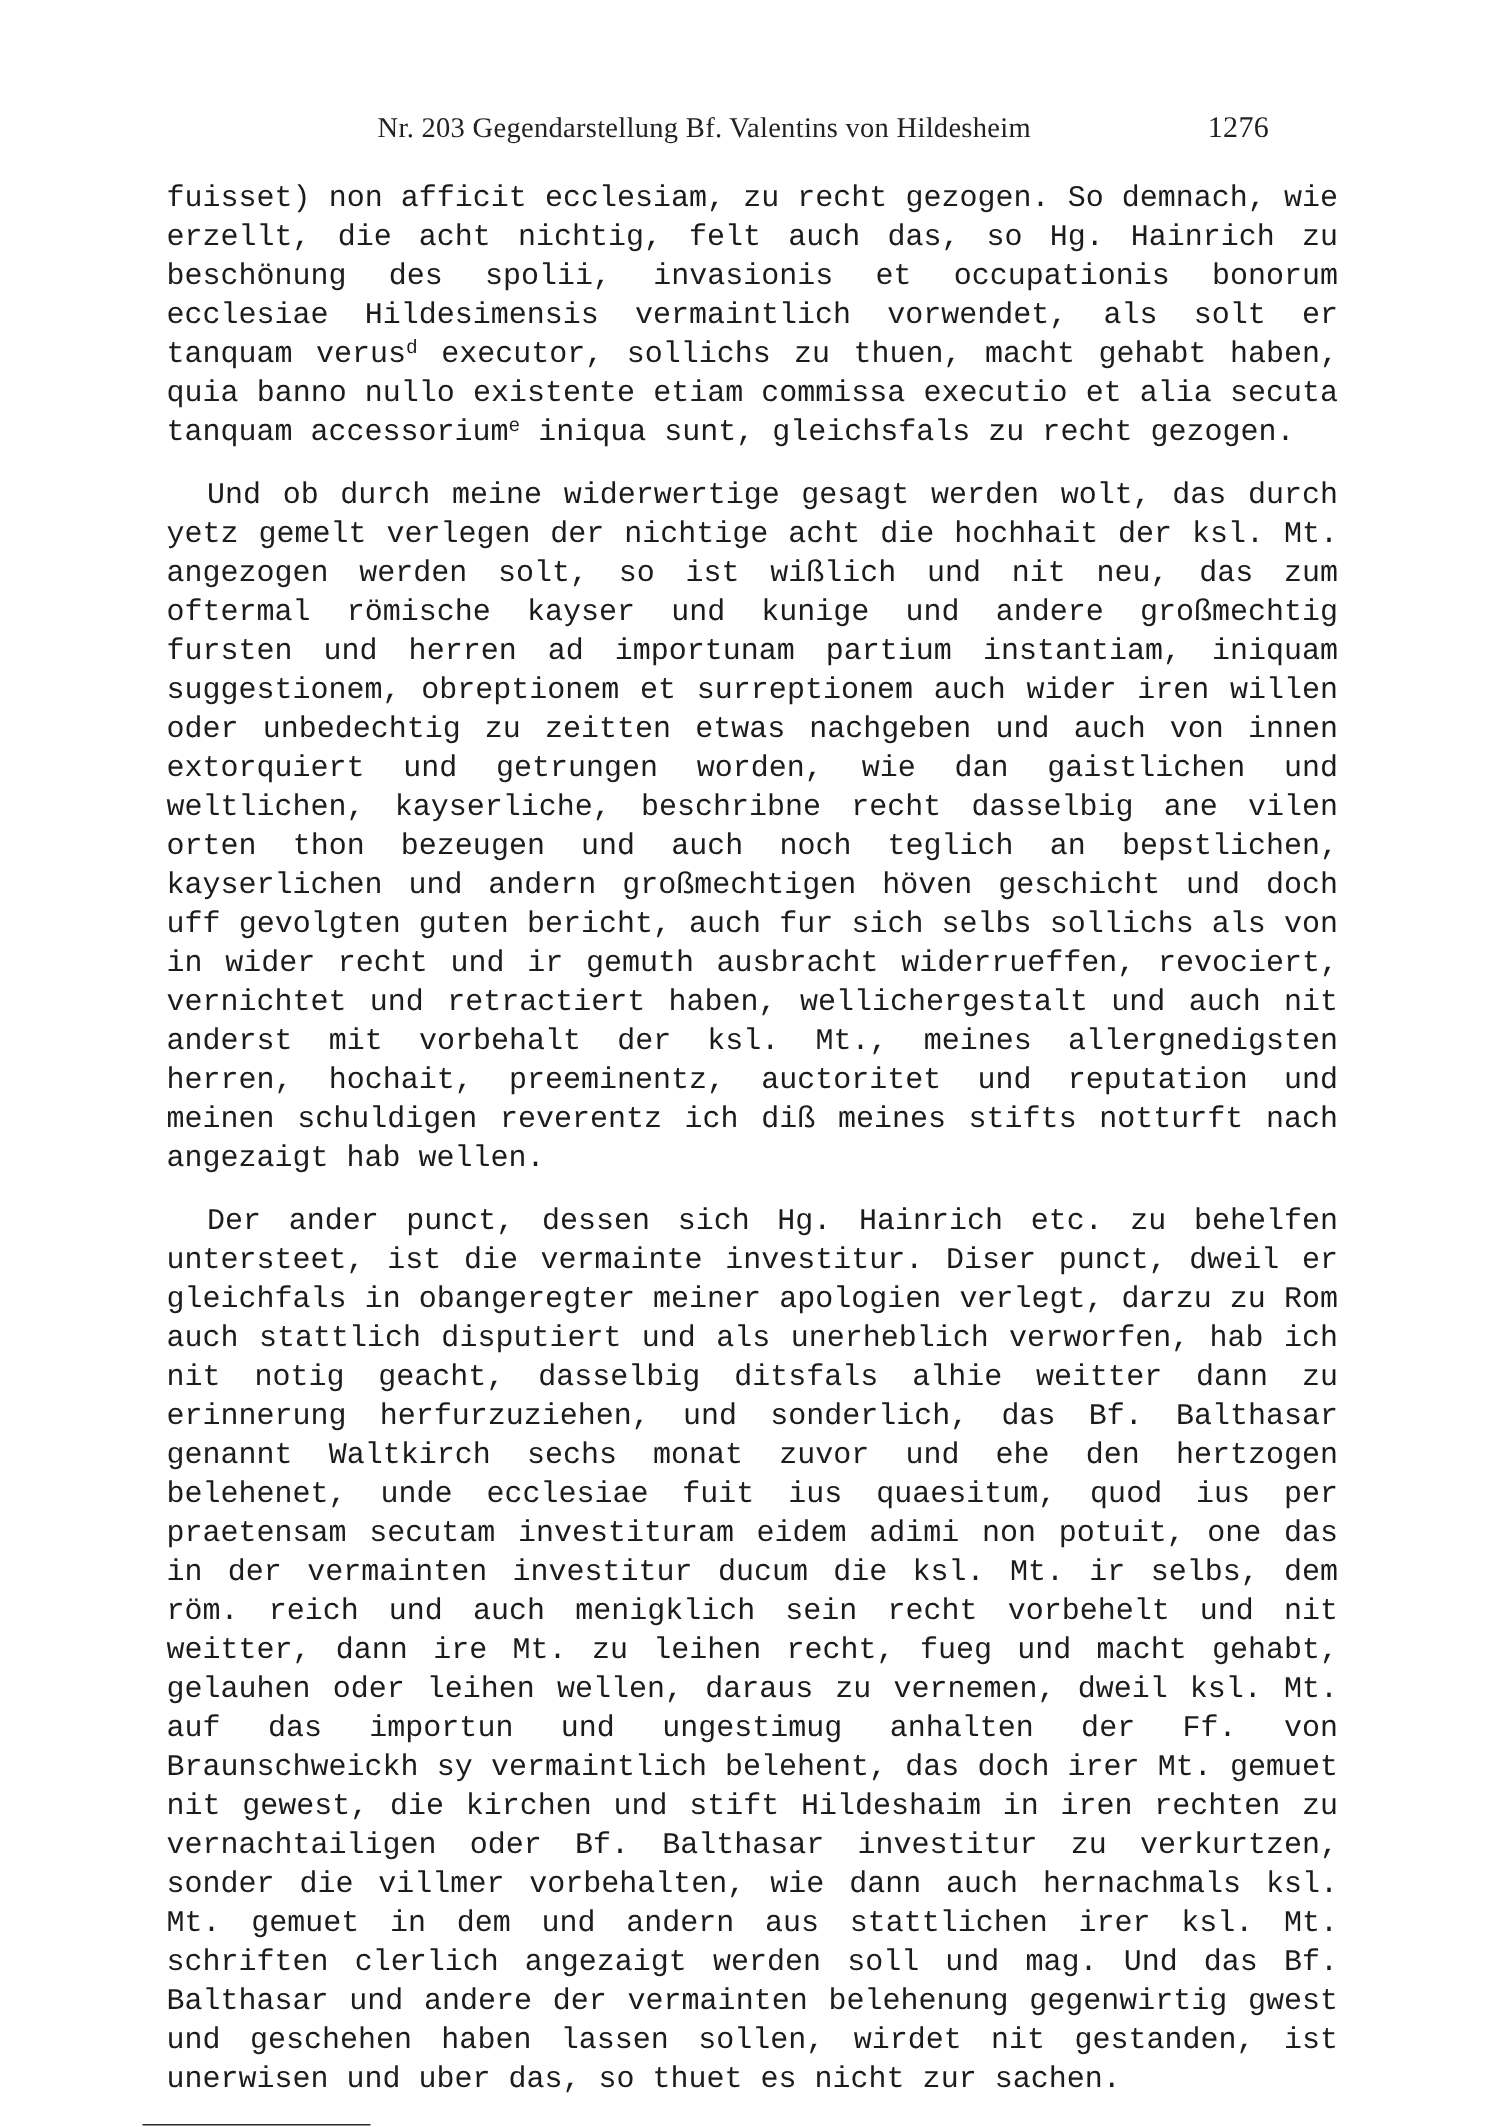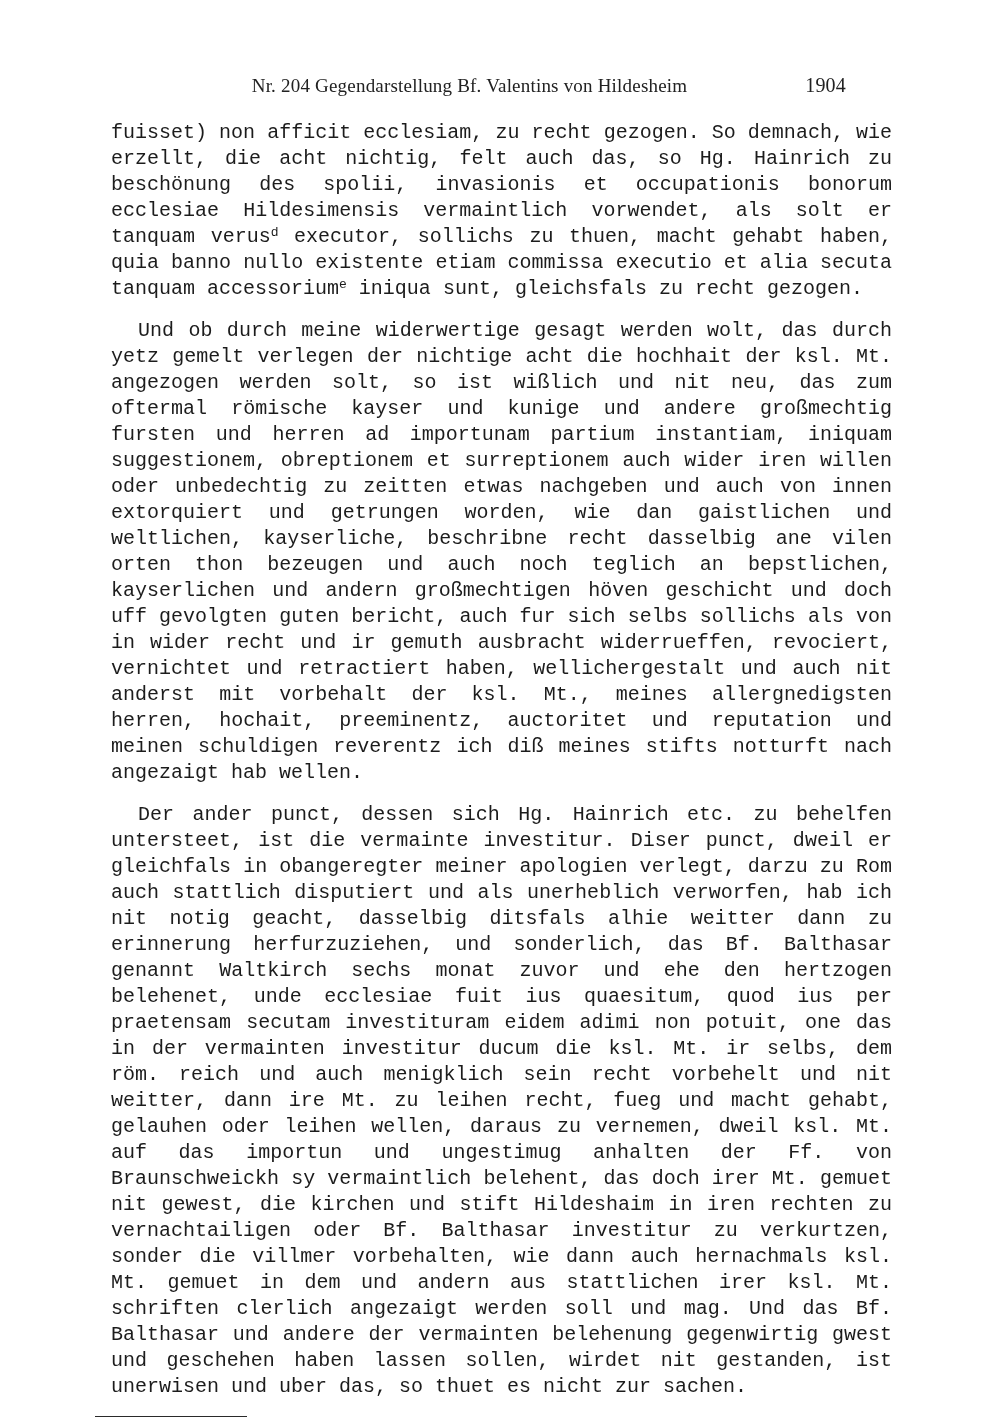--- a/index.html
+++ b/index.html
@@ -76,22 +76,22 @@
   .footnote em {
     font-style: italic;
   }
 </style>
 </head>
 <body>
 
 <div class="page">
 
   <header class="page-header">
-    <span class="running-title">Nr. 204 Gegendarstellung Bf. Valentins von Hildesheim</span>
-    <span class="page-number">1904</span>
+    <span class="running-title">Nr. 203 Gegendarstellung Bf. Valentins von Hildesheim</span>
+    <span class="page-number">1276</span>
   </header>
 
   <main class="body-text">
       <p class="para">fuisset) non afficit ecclesiam, zu recht gezogen. So demnach, wie erzellt, die acht nichtig, felt auch das, so Hg. Hainrich zu beschönung des spolii, invasionis et occupationis bonorum ecclesiae Hildesimensis vermaintlich vorwendet, als solt er tanquam verus<sup class="fn-ref">d</sup> executor, sollichs zu thuen, macht gehabt haben, quia banno nullo existente etiam commissa executio et alia secuta tanquam accessorium<sup class="fn-ref">e</sup> iniqua sunt, gleichsfals zu recht gezogen.</p>
       <p class="para indent">Und ob durch meine widerwertige gesagt werden wolt, das durch yetz gemelt verlegen der nichtige acht die hochhait der ksl. Mt. angezogen werden solt, so ist wißlich und nit neu, das zum oftermal römische kayser und kunige und andere großmechtig fursten und herren ad importunam partium instantiam, iniquam suggestionem, obreptionem et surreptionem auch wider iren willen oder unbedechtig zu zeitten etwas nachgeben und auch von innen extorquiert und getrungen worden, wie dan gaistlichen und weltlichen, kayserliche, beschribne recht dasselbig ane vilen orten thon bezeugen und auch noch teglich an bepstlichen, kayserlichen und andern großmechtigen höven geschicht und doch uff gevolgten guten bericht, auch fur sich selbs sollichs als von in wider recht und ir gemuth ausbracht widerrueffen, revociert, vernichtet und retractiert haben, wellichergestalt und auch nit anderst mit vorbehalt der ksl. Mt., meines allergnedigsten herren, hochait, preeminentz, auctoritet und reputation und meinen schuldigen reverentz ich diß meines stifts notturft nach angezaigt hab wellen.</p>
       <p class="para indent">Der ander punct, dessen sich Hg. Hainrich etc. zu behelfen untersteet, ist die vermainte investitur. Diser punct, dweil er gleichfals in obangeregter meiner apologien verlegt, darzu zu Rom auch stattlich disputiert und als unerheblich verworfen, hab ich nit notig geacht, dasselbig ditsfals alhie weitter dann zu erinnerung herfurzuziehen, und sonderlich, das Bf. Balthasar genannt Waltkirch sechs monat zuvor und ehe den hertzogen belehenet, unde ecclesiae fuit ius quaesitum, quod ius per praetensam secutam investituram eidem adimi non potuit, one das in der vermainten investitur ducum die ksl. Mt. ir selbs, dem röm. reich und auch menigklich sein recht vorbehelt und nit weitter, dann ire Mt. zu leihen recht, fueg und macht gehabt, gelauhen oder leihen wellen, daraus zu vernemen, dweil ksl. Mt. auf das importun und ungestimug anhalten der Ff. von Braunschweickh sy vermaintlich belehent, das doch irer Mt. gemuet nit gewest, die kirchen und stift Hildeshaim in iren rechten zu vernachtailigen oder Bf. Balthasar investitur zu verkurtzen, sonder die villmer vorbehalten, wie dann auch hernachmals ksl. Mt. gemuet in dem und andern aus stattlichen irer ksl. Mt. schriften clerlich angezaigt werden soll und mag. Und das Bf. Balthasar und andere der vermainten belehenung gegenwirtig gwest und geschehen haben lassen sollen, wirdet nit gestanden, ist unerwisen und uber das, so thuet es nicht zur sachen.</p>
     </main>
 
   <footer class="footnotes">
     <div class="footnote-rule"></div>

